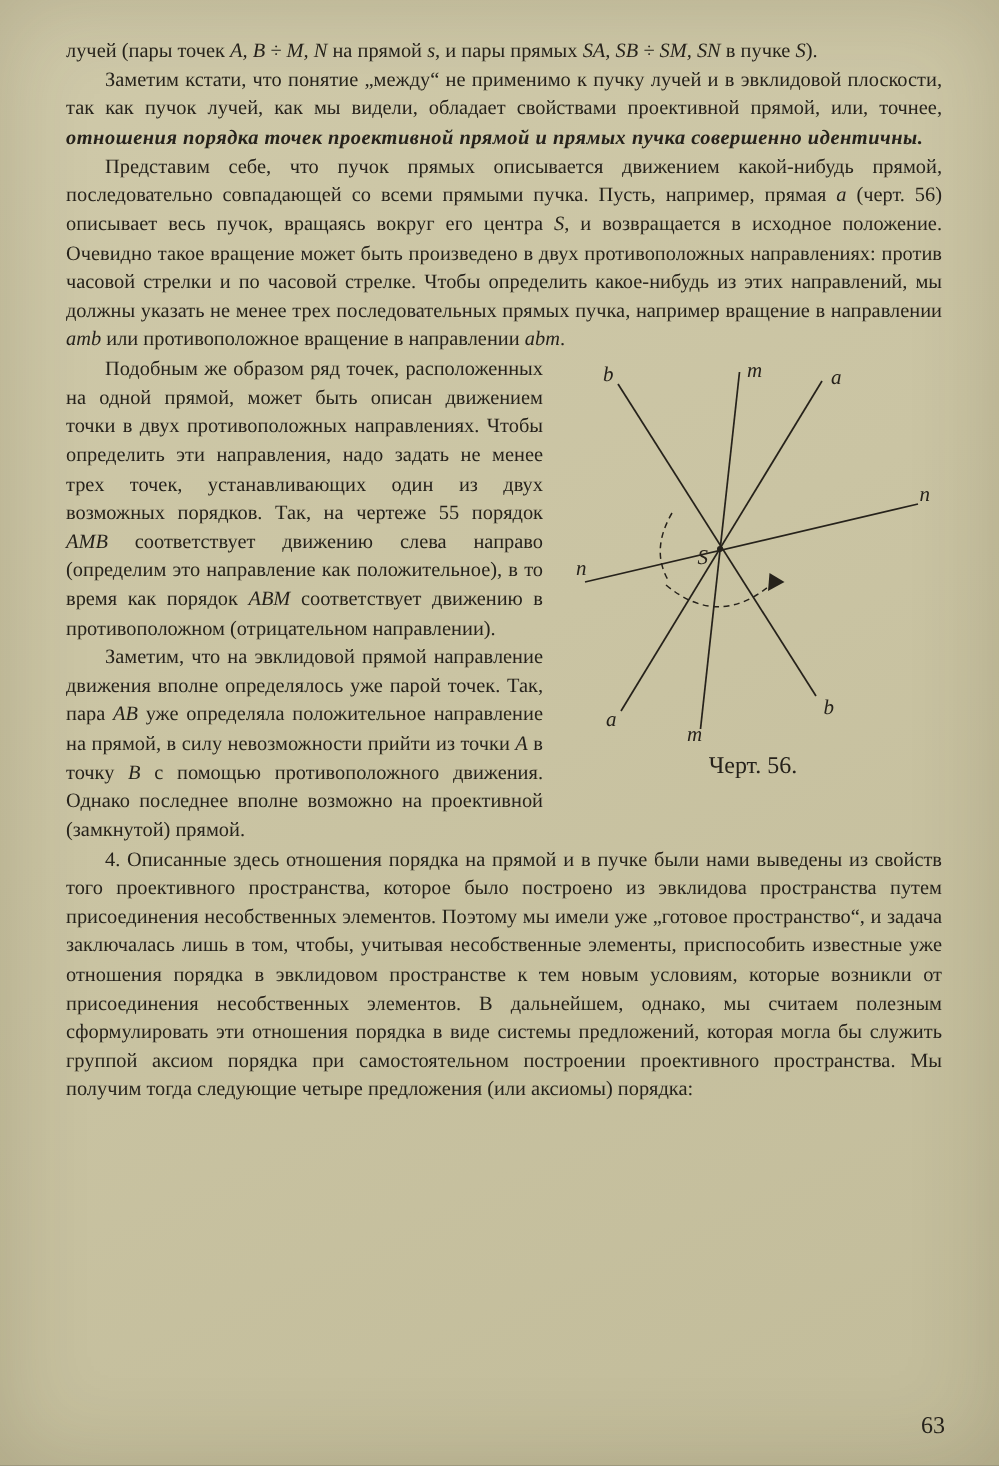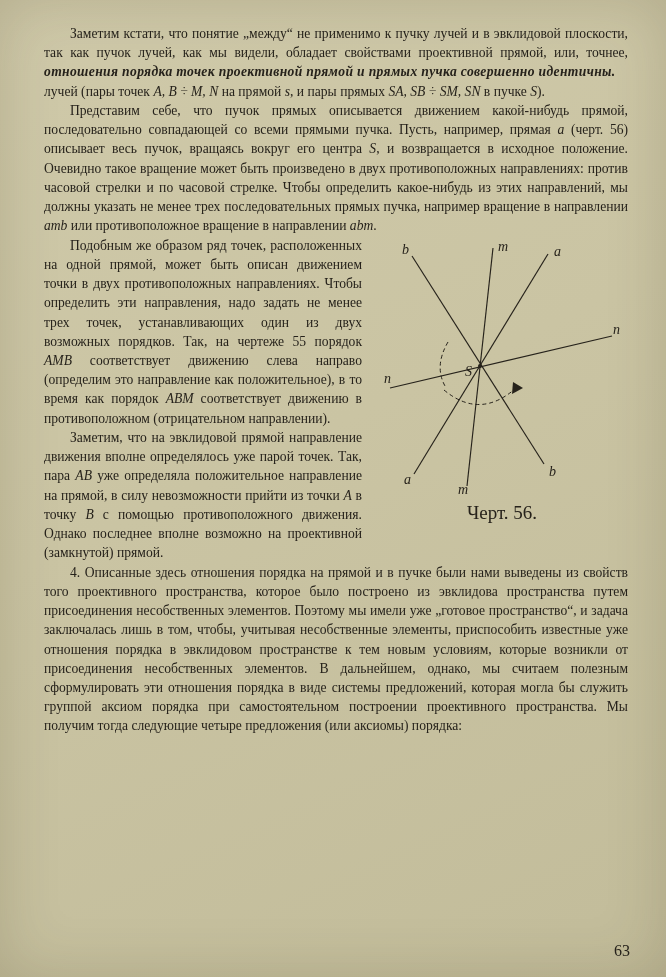--- a/index.html
+++ b/index.html
@@ -29,44 +29,44 @@
   .axiom{font-style:italic;font-weight:600;letter-spacing:.25px;}
   .figure{
     float:right;
     width:252px;
     margin:2px 0 4px 14px;
     text-align:center;
   }
   .figure svg{display:block;margin:0 auto;}
   .figure .caption{
     margin-top:4px;
-    font-size:19px;
+    font-size:16px;
     text-indent:0;
     text-align:center;
   }
   .fig-label{
     font-family:"Liberation Serif","DejaVu Serif",serif;
     font-style:italic;
     font-size:14px;
     fill:var(--ink);
   }
   .page-number{
     position:absolute;
     right:36px;bottom:14px;
     font-size:16px;
   }
 </style>
 </head>
 <body>
 
 <div class="page">
 
+  <p class="para noindent"><span>лучей (пары точек </span><span class="it">A, B ÷ M, N</span><span> на прямой </span><span class="it">s</span><span>, и пары прямых </span><span class="it">SA, SB ÷ SM, SN</span><span> в пучке </span><span class="it">S</span><span>).</span></p>
+
   <p class="para"><span>Заметим кстати, что понятие „между“ не применимо к пучку лучей и в эвклидовой плоскости, так как пучок лучей, как мы видели, обладает свойствами проективной прямой, или, точнее, </span><span class="emph">отношения порядка точек проективной прямой и прямых пучка совершенно идентичны.</span></p>
-
-  <p class="para noindent"><span>лучей (пары точек </span><span class="it">A, B ÷ M, N</span><span> на прямой </span><span class="it">s</span><span>, и пары прямых </span><span class="it">SA, SB ÷ SM, SN</span><span> в пучке </span><span class="it">S</span><span>).</span></p>
 
   <p class="para"><span>Представим себе, что пучок прямых описывается движением какой-нибудь прямой, последовательно совпадающей со всеми прямыми пучка. Пусть, например, прямая </span><span class="it">a</span><span> (черт. 56) описывает весь пучок, вращаясь вокруг его центра </span><span class="it">S</span><span>, и возвращается в исходное положение. Очевидно такое вращение может быть произведено в двух противоположных направлениях: против часовой стрелки и по часовой стрелке. Чтобы определить какое-нибудь из этих направлений, мы должны указать не менее трех последовательных прямых пучка, например вращение в направлении </span><span class="it">amb</span><span> или противоположное вращение в направлении </span><span class="it">abm</span><span>.</span></p>
 
   <div class="figure">
     <svg width="246" height="258" viewBox="0 0 240 258">
       <g stroke="#26221b" stroke-width="1.15">
         <line x1="30" y1="18" x2="162" y2="226"></line>
         <line x1="111" y1="10" x2="85" y2="248"></line>
         <line x1="166" y1="16" x2="32" y2="236"></line>
         <line x1="8" y1="150" x2="230" y2="98"></line>

